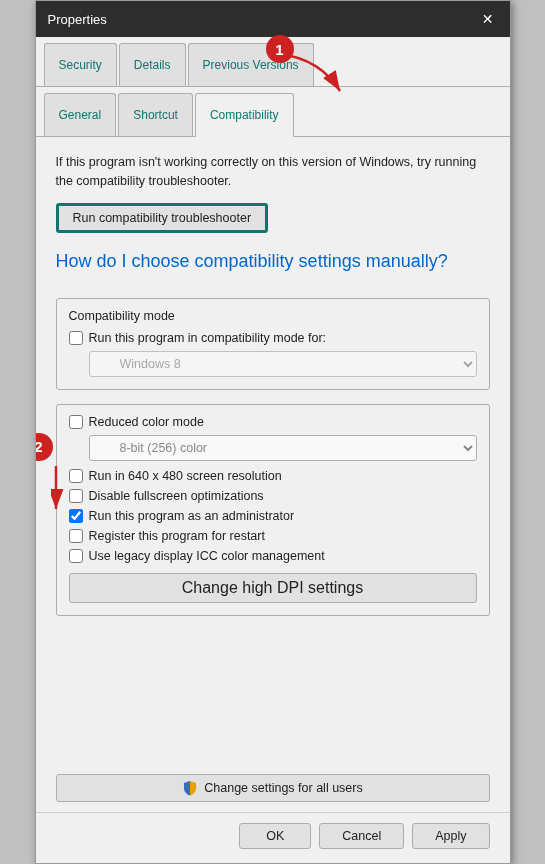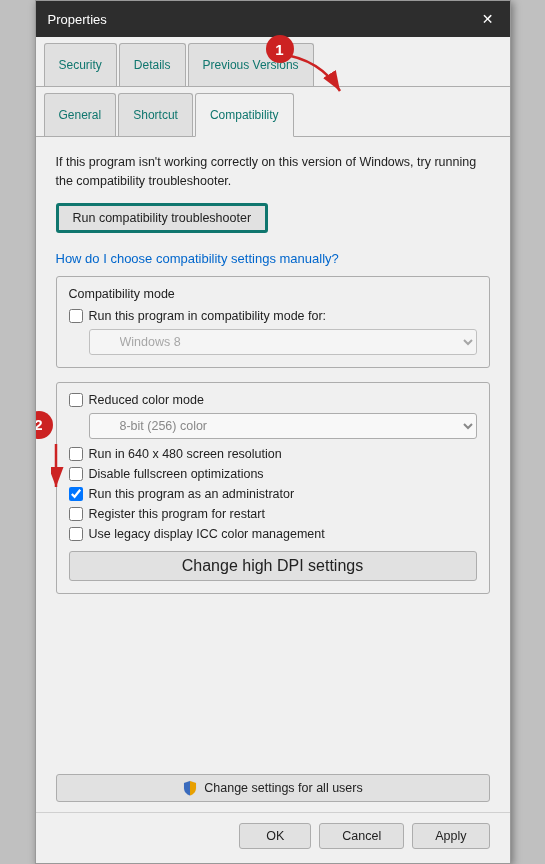--- a/index.html
+++ b/index.html
@@ -89,25 +89,25 @@
       border: 3px solid #0f766e;
       padding: 5px 14px;
       cursor: pointer;
       font-size: 12.5px;
       border-radius: 3px;
       color: #222;
       display: inline-block;
     }
     .link {
       color: #0066cc;
-      font-size: 13px;
+      font-size: 18px;
       cursor: pointer;
       text-decoration: none;
       display: block;
-      margin: 10px 0 10px 0;
+      margin: 10px 0 26px 0;
     }
     .group-box {
       border: 1px solid #adadad;
       border-radius: 3px;
       padding: 10px 12px 12px 12px;
       margin-bottom: 14px;
       background: #f0f0f0;
     }
     .group-label {
       font-size: 12.5px;

